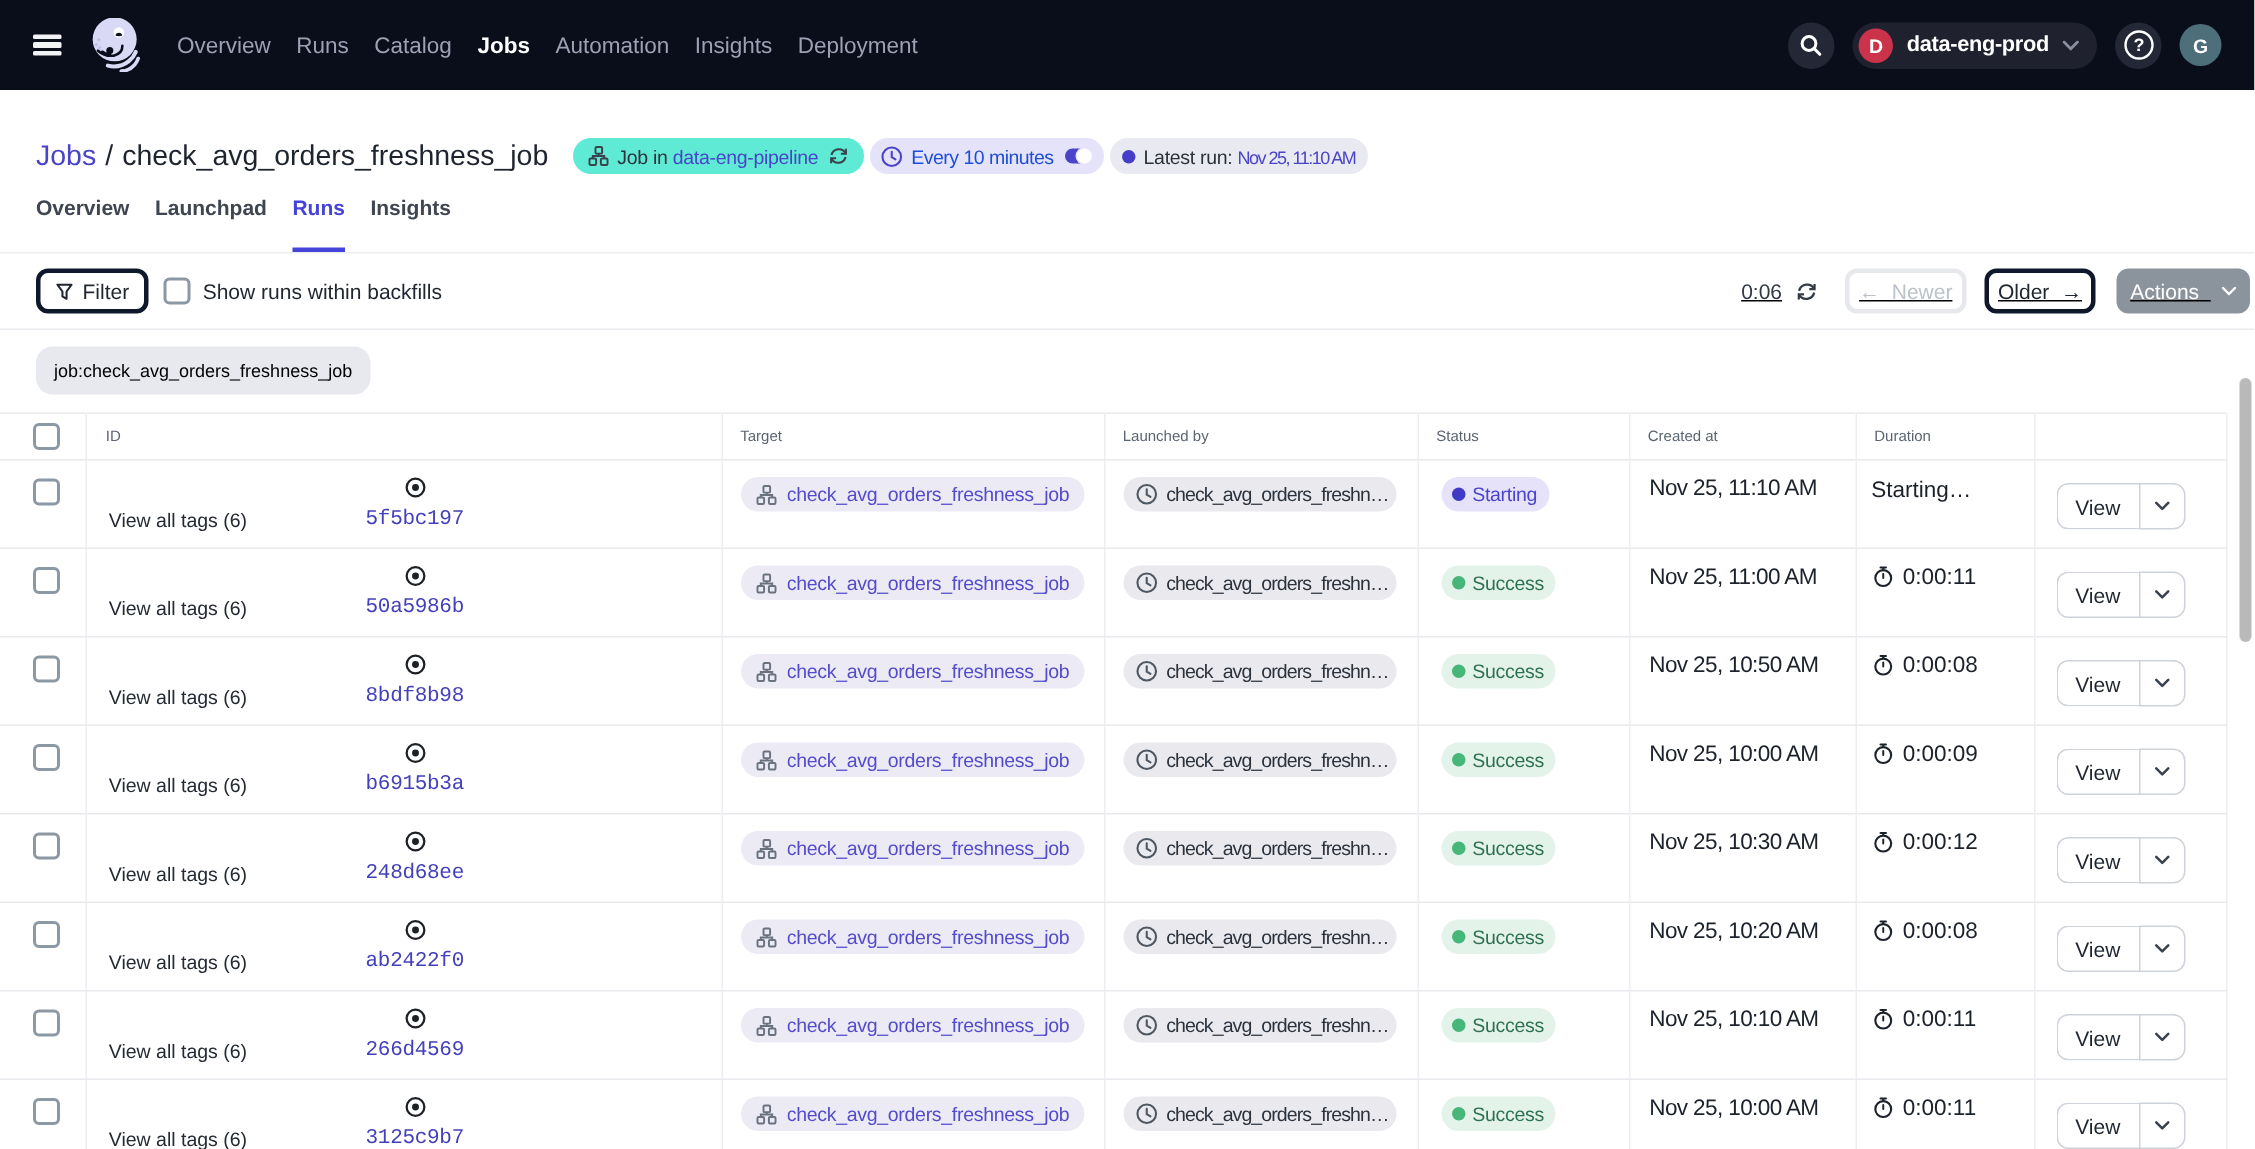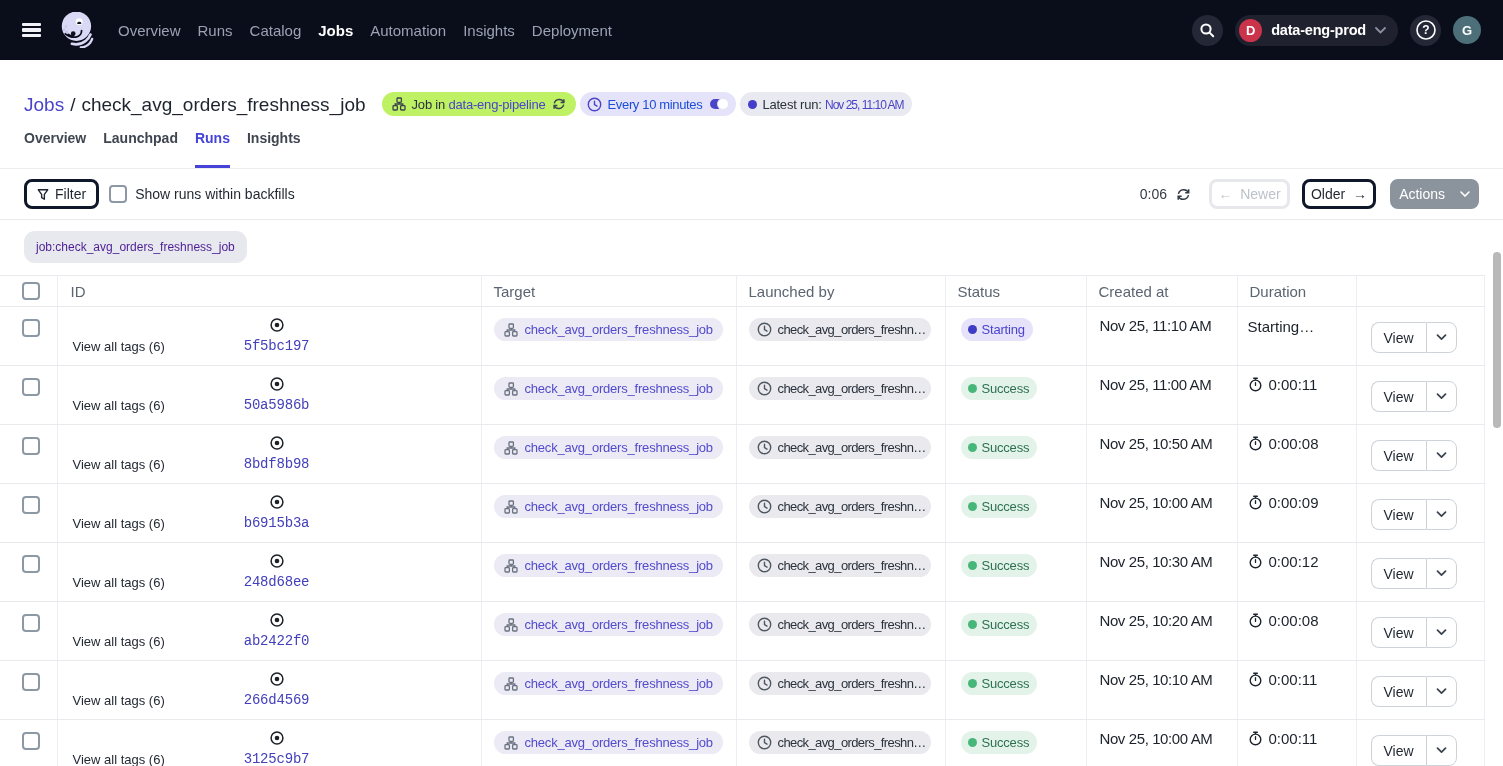--- a/index.html
+++ b/index.html
@@ -19,50 +19,50 @@
 .ws-d { width:23px; height:23px; border-radius:50%; background:#ca3349; color:#fff; font-size:13px; font-weight:700; display:flex; align-items:center; justify-content:center; }
 .ws-pill .t { color:#fff; font-size:14.5px; font-weight:600; letter-spacing:-0.2px; }
 .avatar { width:28px; height:28px; border-radius:50%; background:#4c6f79; color:#fff; font-size:13px; font-weight:600; display:flex; align-items:center; justify-content:center; }
 
 .headrow { display:flex; align-items:flex-end; padding:0 24px; height:56px; }
 .crumb { font-size:19px; color:#1e242e; font-weight:500; white-space:nowrap; }
 .crumb a { color:#4a44c8; text-decoration:none; }
 .crumb .sep { color:#1e242e; font-weight:400; padding:0 6px; }
 .hchips { display:flex; gap:4px; margin-left:16px; }
 .chip { height:24px; border-radius:12px; display:flex; align-items:center; font-size:13px; padding:0 10px; gap:6px; color:#2b323c; white-space:nowrap; }
-.chip.grey { background:#bef264; }
+.chip.grey { background:#5eead4; }
 .chip.lav { background:#e5e3f9; color:#1d4ed8; }
 .chip a { color:#4a44c8; text-decoration:none; }
 .toggle { width:17px; height:10px; background:#4a44c8; border-radius:5px; position:relative; margin-left:2px; }
 .toggle::after { content:""; position:absolute; right:-1px; top:-0px; width:10px; height:10px; border-radius:50%; background:#fff; box-shadow:0 0 0 1px #e5e3f9; }
 .dot-ind { width:9px; height:9px; border-radius:50%; background:#453dc9; }
 
 .tabs { display:flex; gap:17px; padding:0 24px; border-bottom:1px solid #ecedf0; margin-top:12px; }
 .tab { font-size:14px; font-weight:600; color:#3f4651; line-height:20px; padding-bottom:20px; position:relative; }
 .tab.active { color:#4643d8; }
 .tab.active::after { content:""; position:absolute; left:0; right:0; bottom:0; height:3px; background:#4643d8; }
 
 .frow { height:51px; display:flex; align-items:center; padding:0 24px; border-bottom:1px solid #e8eaee; position:relative; }
 .btn { height:30px; border:3px solid #0f172a; border-radius:8px; background:#fff; display:flex; align-items:center; font-size:14px; color:#1f2630; padding:0 12px; gap:7px; }
 .cb { width:18px; height:18px; border:2px solid #8d98a5; border-radius:4px; background:#fff; }
 .frow .lbl { font-size:14px; color:#1f2630; margin-left:8px; }
-.frow-right { position:absolute; right:24px; display:flex; align-items:center; }
+.frow-right { position:absolute; right:3px; display:flex; align-items:center;text-decoration:underline; }
 .timer { font-size:14px; color:#343b46; }
 .btn.disabled { color:#bcc2ca; border-color:#e6e8ec; }
 .btn.dark-grey { background:#8b939c; border-color:#8b939c; color:#fff; }
 
 .chiprow { padding:11px 24px 12px; }
-.tagchip { display:inline-flex; align-items:center; height:22px; background:#e8e9ee; border-radius:11px; font-size:12px; color:#4c1d95; padding:16px 12px; }
+.tagchip { display:inline-flex; align-items:center; height:22px; background:#e8e9ee; border-radius:11px; font-size:12px; color:#000000; padding:16px 12px; }
 
 table { border-collapse:collapse; table-layout:fixed; width:1484px; }
 col.c0{width:57px} col.c1{width:424px} col.c2{width:255px} col.c3{width:209px}
 col.c4{width:141px} col.c5{width:151px} col.c6{width:119px} col.c7{width:128px}
 th,td { border-right:1px solid #eceef1; border-bottom:1px solid #e8eaed; vertical-align:top; text-align:left; font-weight:400; }
 table { border-top:1px solid #e8eaed; }
-thead th { height:31px; font-size:15px; color:#5b6571; vertical-align:middle; padding-left:12px; font-weight:400; }
+thead th { height:31px; font-size:10px; color:#5b6571; vertical-align:middle; padding-left:12px; font-weight:400; }
 tbody td { height:59px; padding-top:11px; line-height:normal; }
 td.cbcell,th.cbcell { padding-left:22px; }
 td.cbcell .cb { margin-top:1px; }
 th.cbcell .cb { margin-top:0px; }
 .idcell { padding-left:15px; }
 .idline { display:flex; align-items:center; gap:6px; height:19px;flex-direction:column; }
 .runid { font-family:"Liberation Mono", monospace; font-size:14px; color:#4340bb; text-decoration:none; letter-spacing:-0.2px; }
 .alltags { font-size:13px; color:#232a33; margin:2px 0 0 0; }
 .cellchip { display:inline-flex; align-items:center; max-width:100%; height:23px; border-radius:12px; font-size:13px; letter-spacing:-0.2px; padding:0 10px; gap:7px; }
 .cellchip.lav { background:#ebeaf5; }

